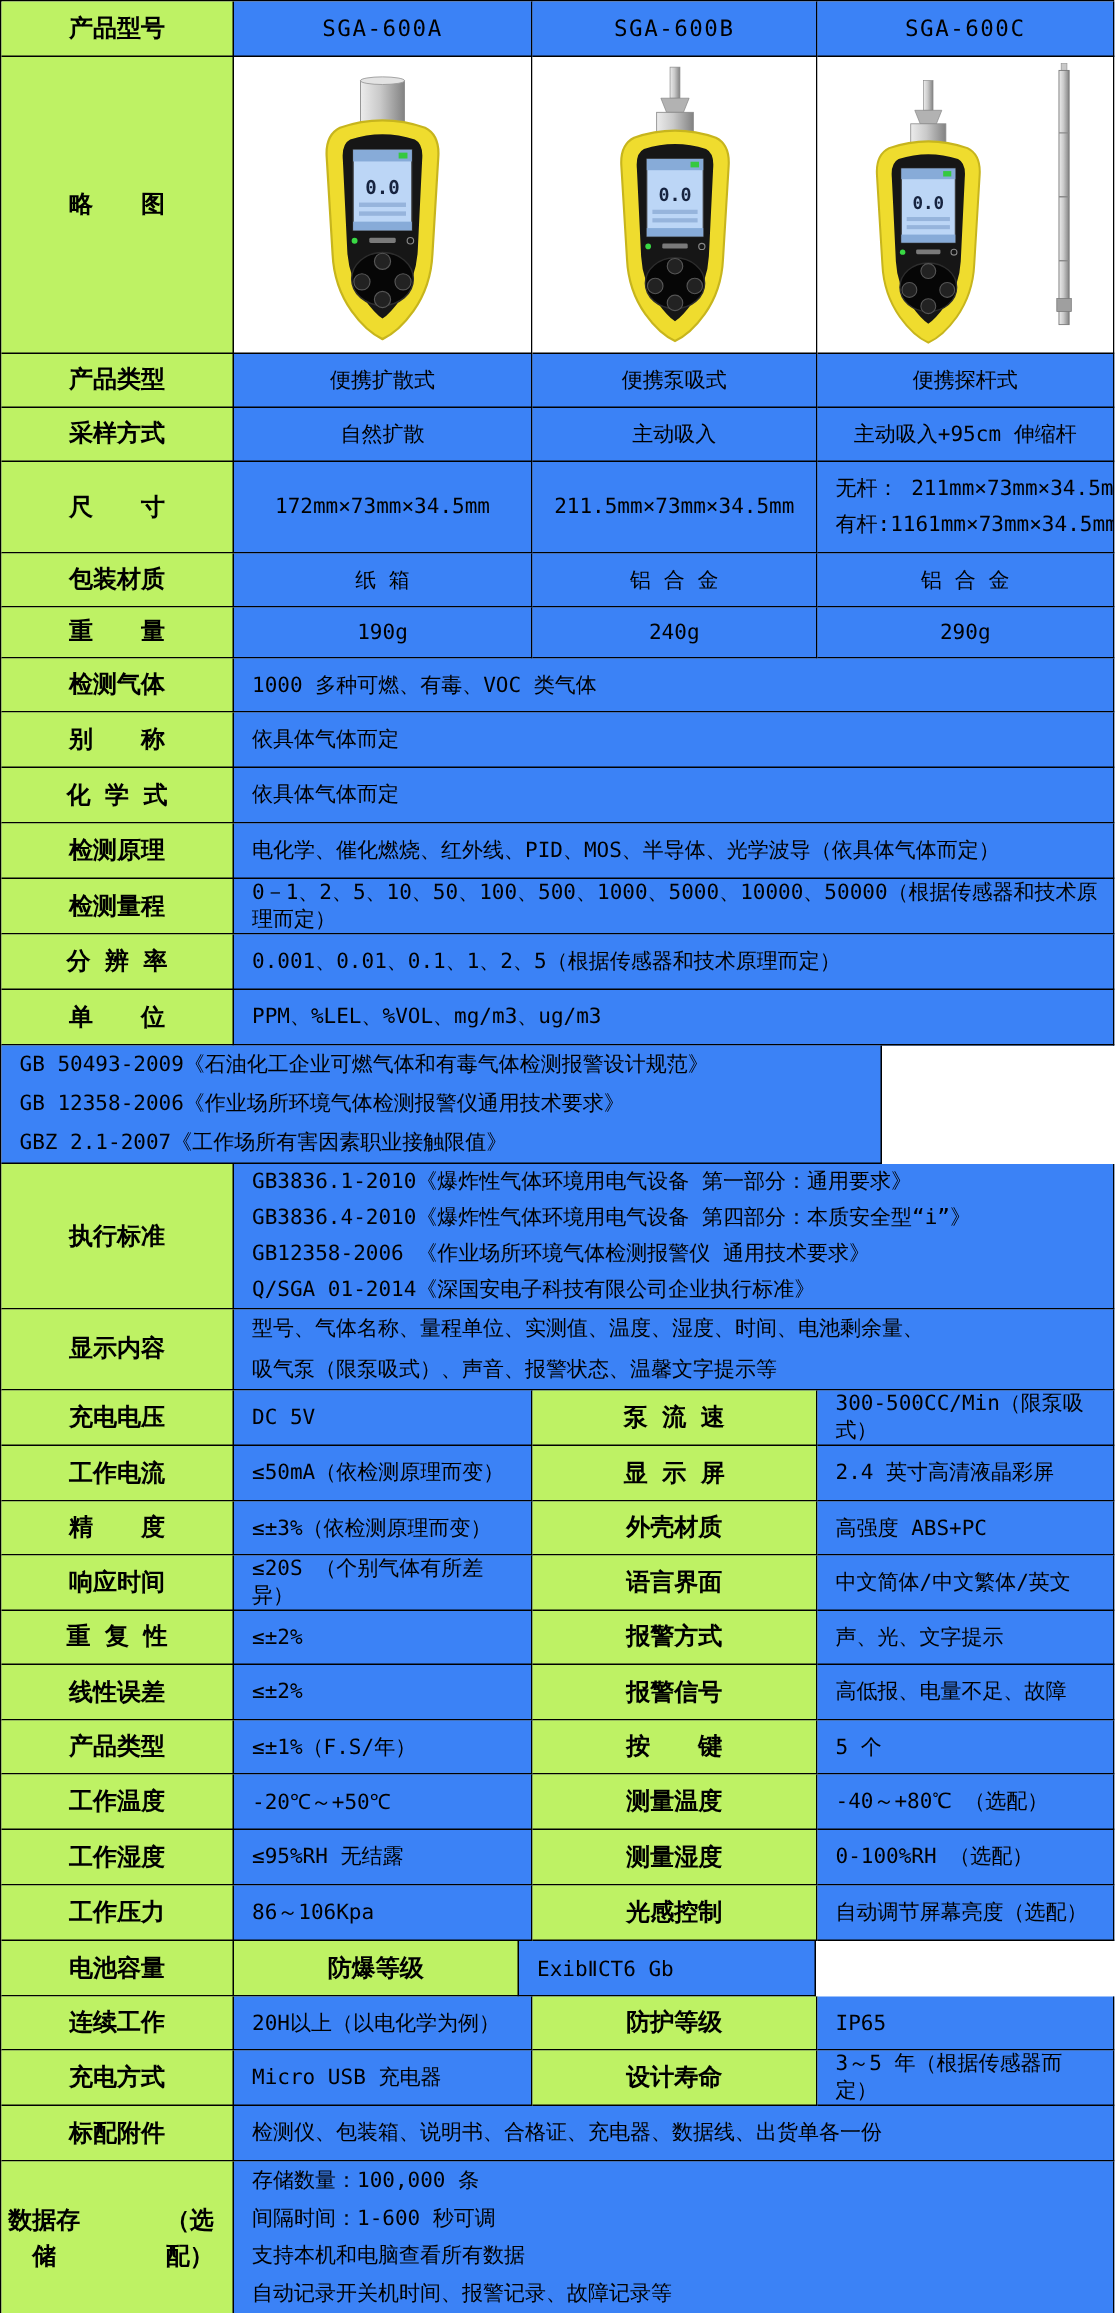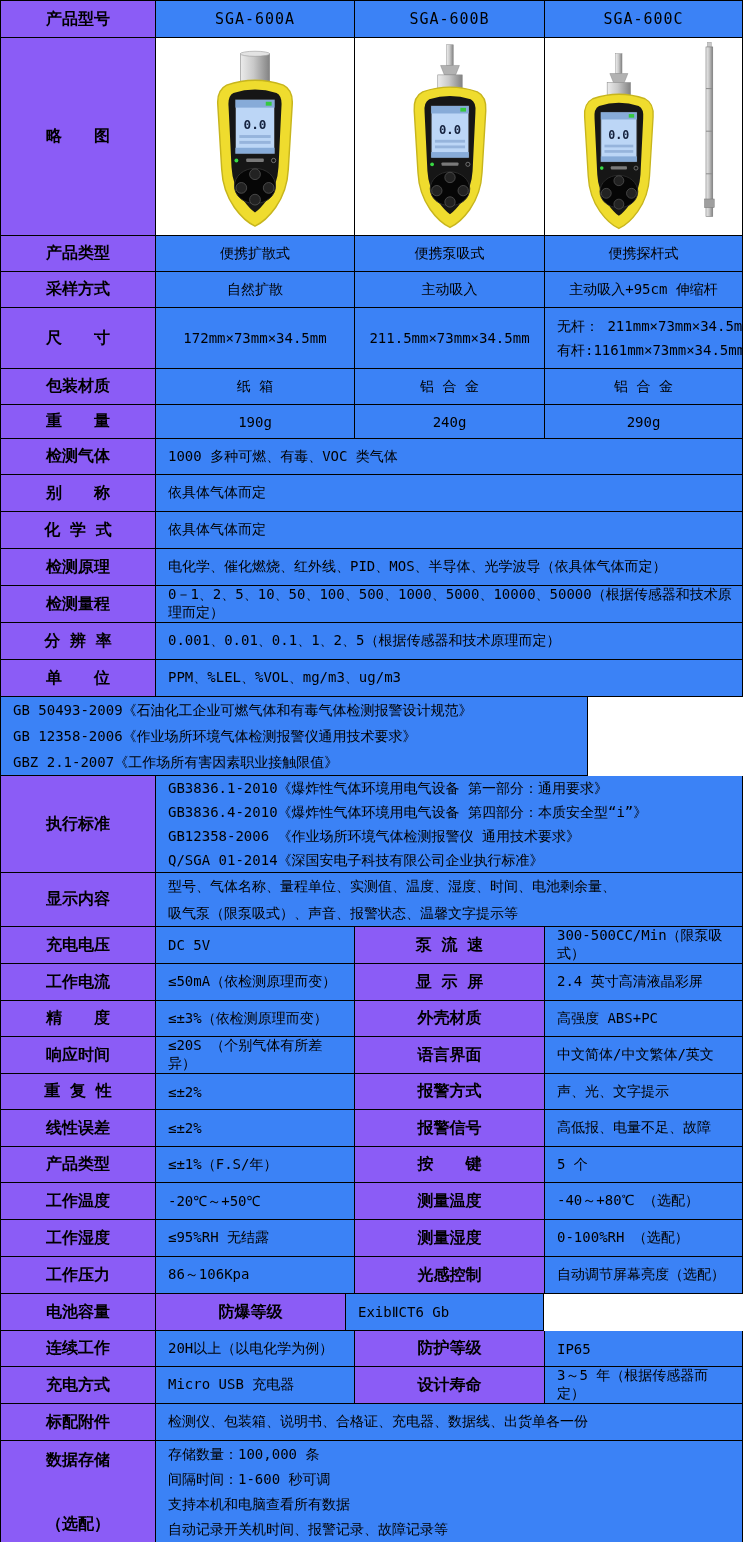--- a/index.html
+++ b/index.html
@@ -6,31 +6,31 @@
   body{font-family:"DejaVu Sans Mono","Liberation Mono",monospace;color:#000;}
   .spec-table{width:743px;box-sizing:border-box;border-top:1px solid #000;border-left:1px solid #000;}
   .row{display:flex;}
   .cell{box-sizing:border-box;border-right:1px solid #000;border-bottom:1px solid #000;
         display:flex;align-items:center;justify-content:center;overflow:hidden;}
   .c1{width:155px;}
   .c2{width:199px;}
   .c3{width:190px;}
   .c4{width:198px;}
   .cw{width:587px;}
-  .lbl{background:#8b5cf6;font-weight:bold;font-size:16px;text-align:center;}
+  .lbl{background:#bef264;font-weight:bold;font-size:16px;text-align:center;}
   .val{background:#3b82f6;font-size:14px;text-align:center;}
   .model{font-size:15px;letter-spacing:1px;}
   .left{justify-content:flex-start;text-align:left;padding-left:12px;padding-right:6px;}
   .img{background:#ffffff;}
   .multi{flex-direction:column;align-items:flex-start;justify-content:center;}
   .multi .line{line-height:24px;white-space:nowrap;}
   .multi3 .line{line-height:26px;}
   .multi2 .line{line-height:27px;}
   .multi4b .line{line-height:25px;}
-  .lblcol{flex-direction:column;line-height:24px;gap:40px;}
+  .lblcol{flex-direction:row;line-height:24px;gap:40px;}
   .h37{height:37px;} .h36{height:36px;border-radius:12px;} .h34{height:34px;} .h61{height:61px;}
   .h54{height:54px;} .h79{height:79px;} .h97{height:97px;} .h102{height:102px;}
   .h198{height:198px;} .hhdr{height:37px;}
   svg{display:block;}
 </style>
 </head>
 <body>
 
 <div class="spec-table">
 

